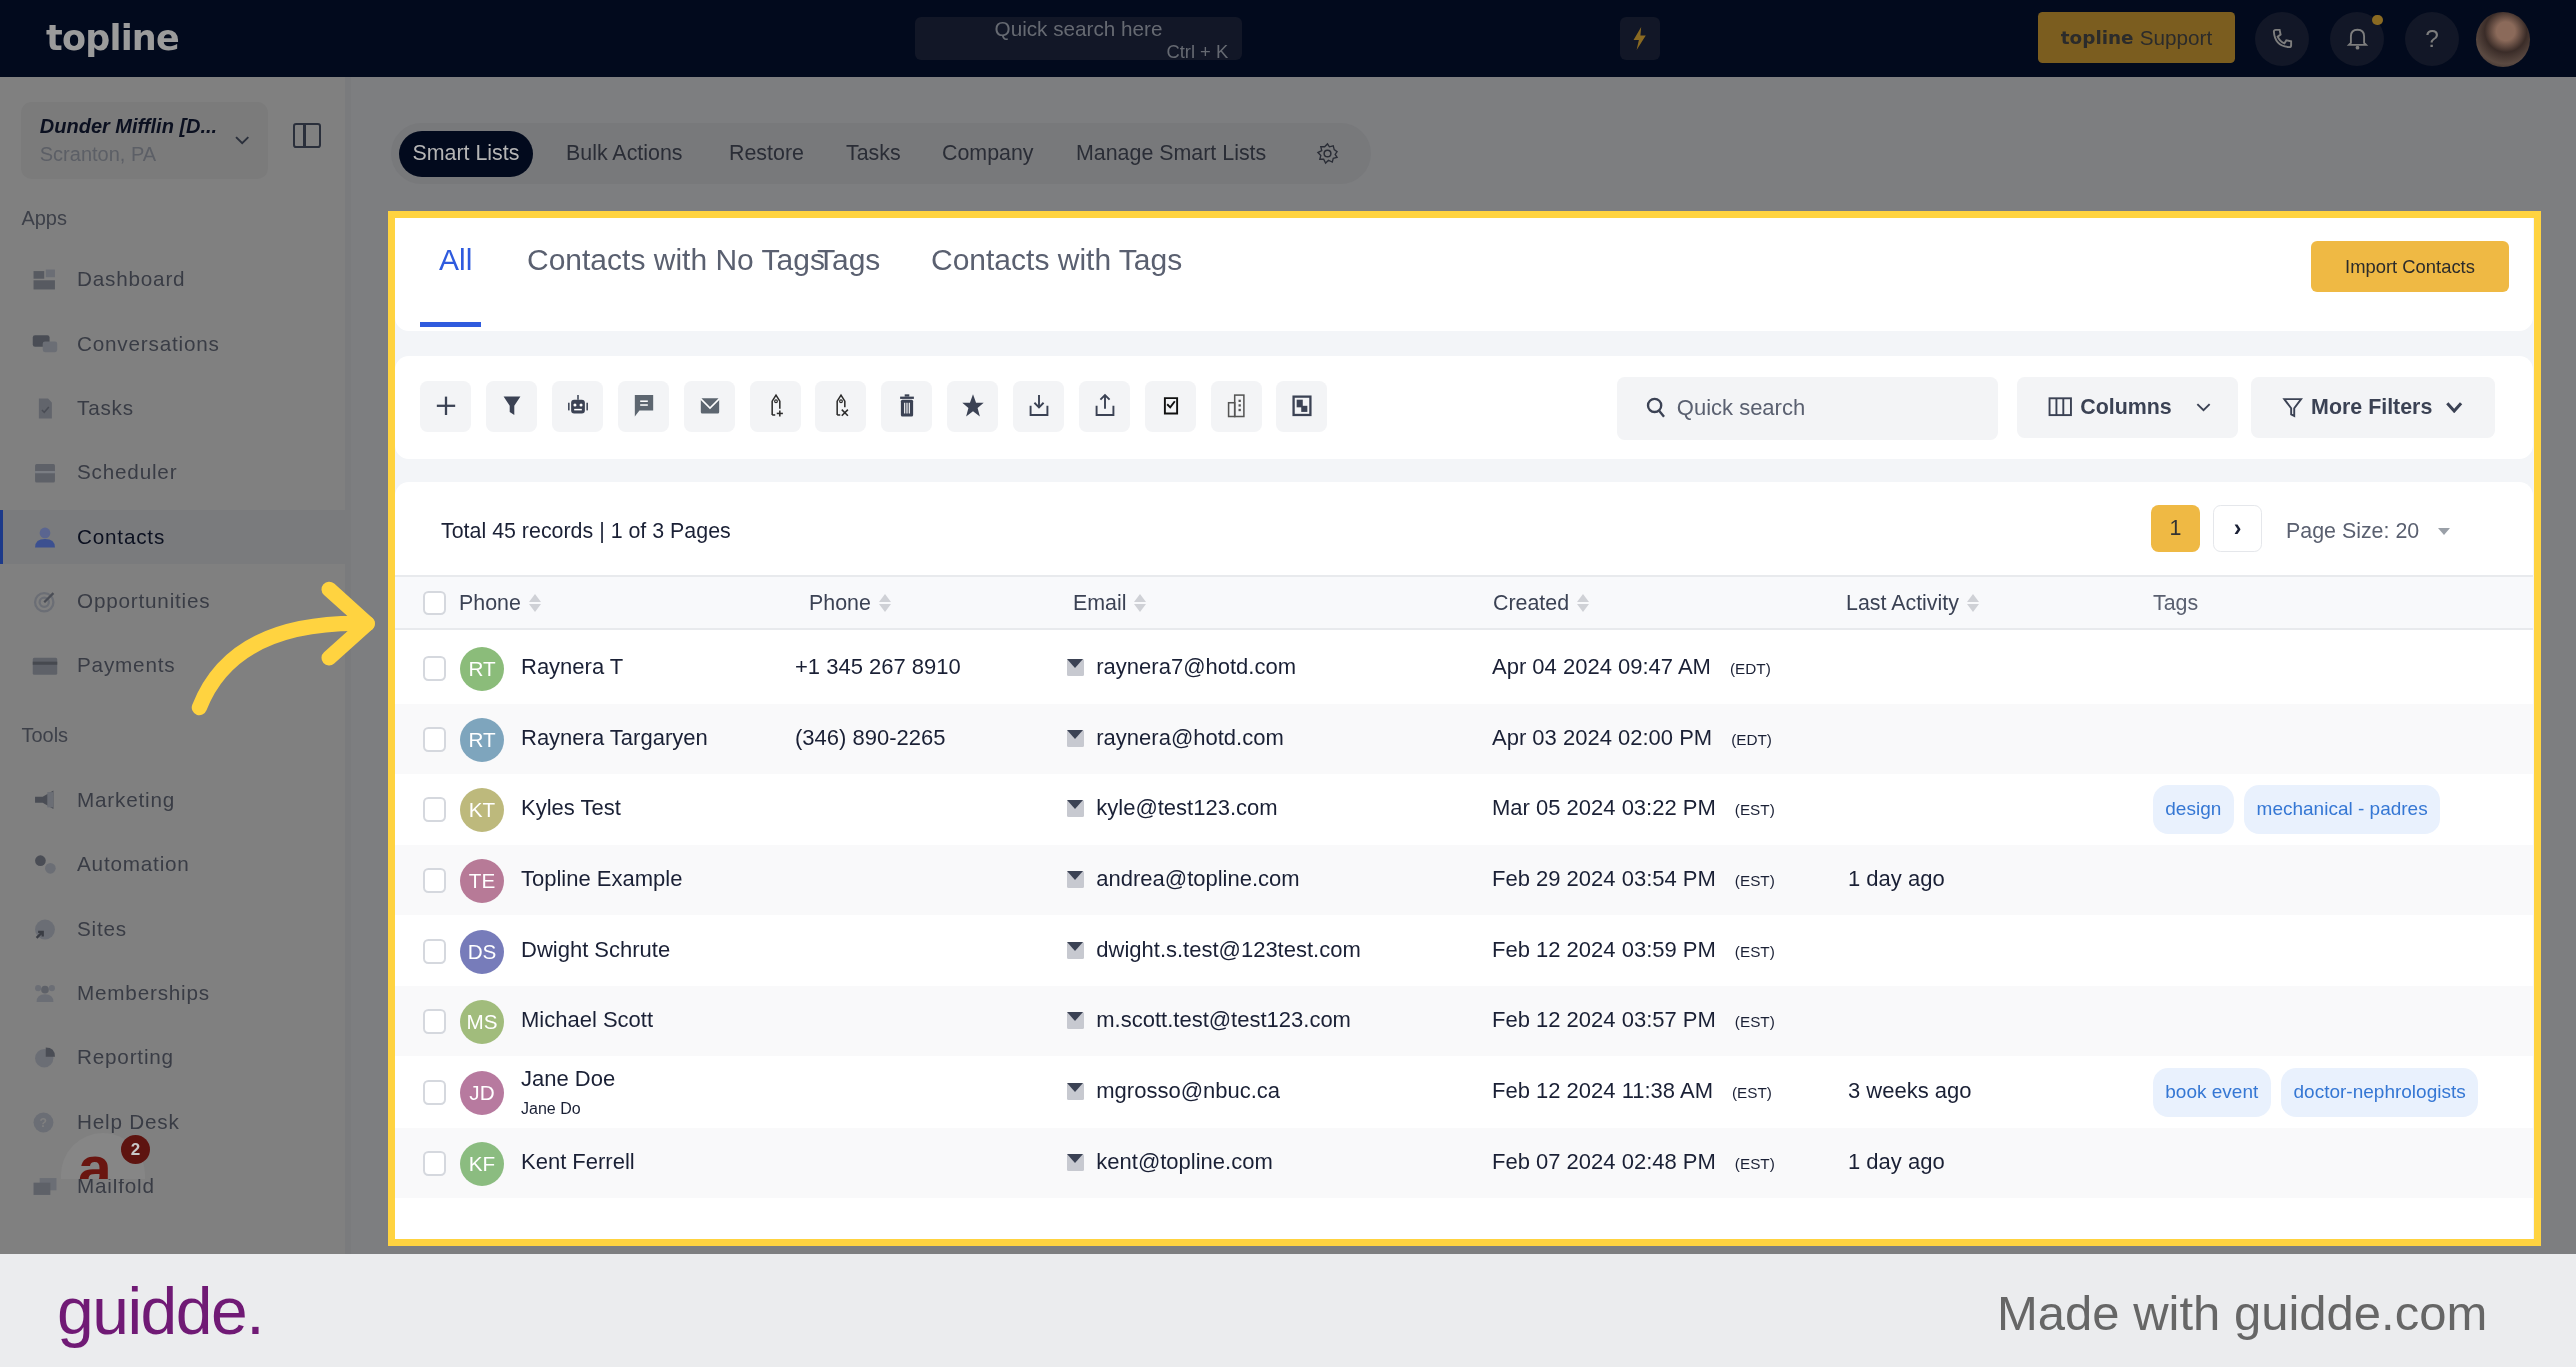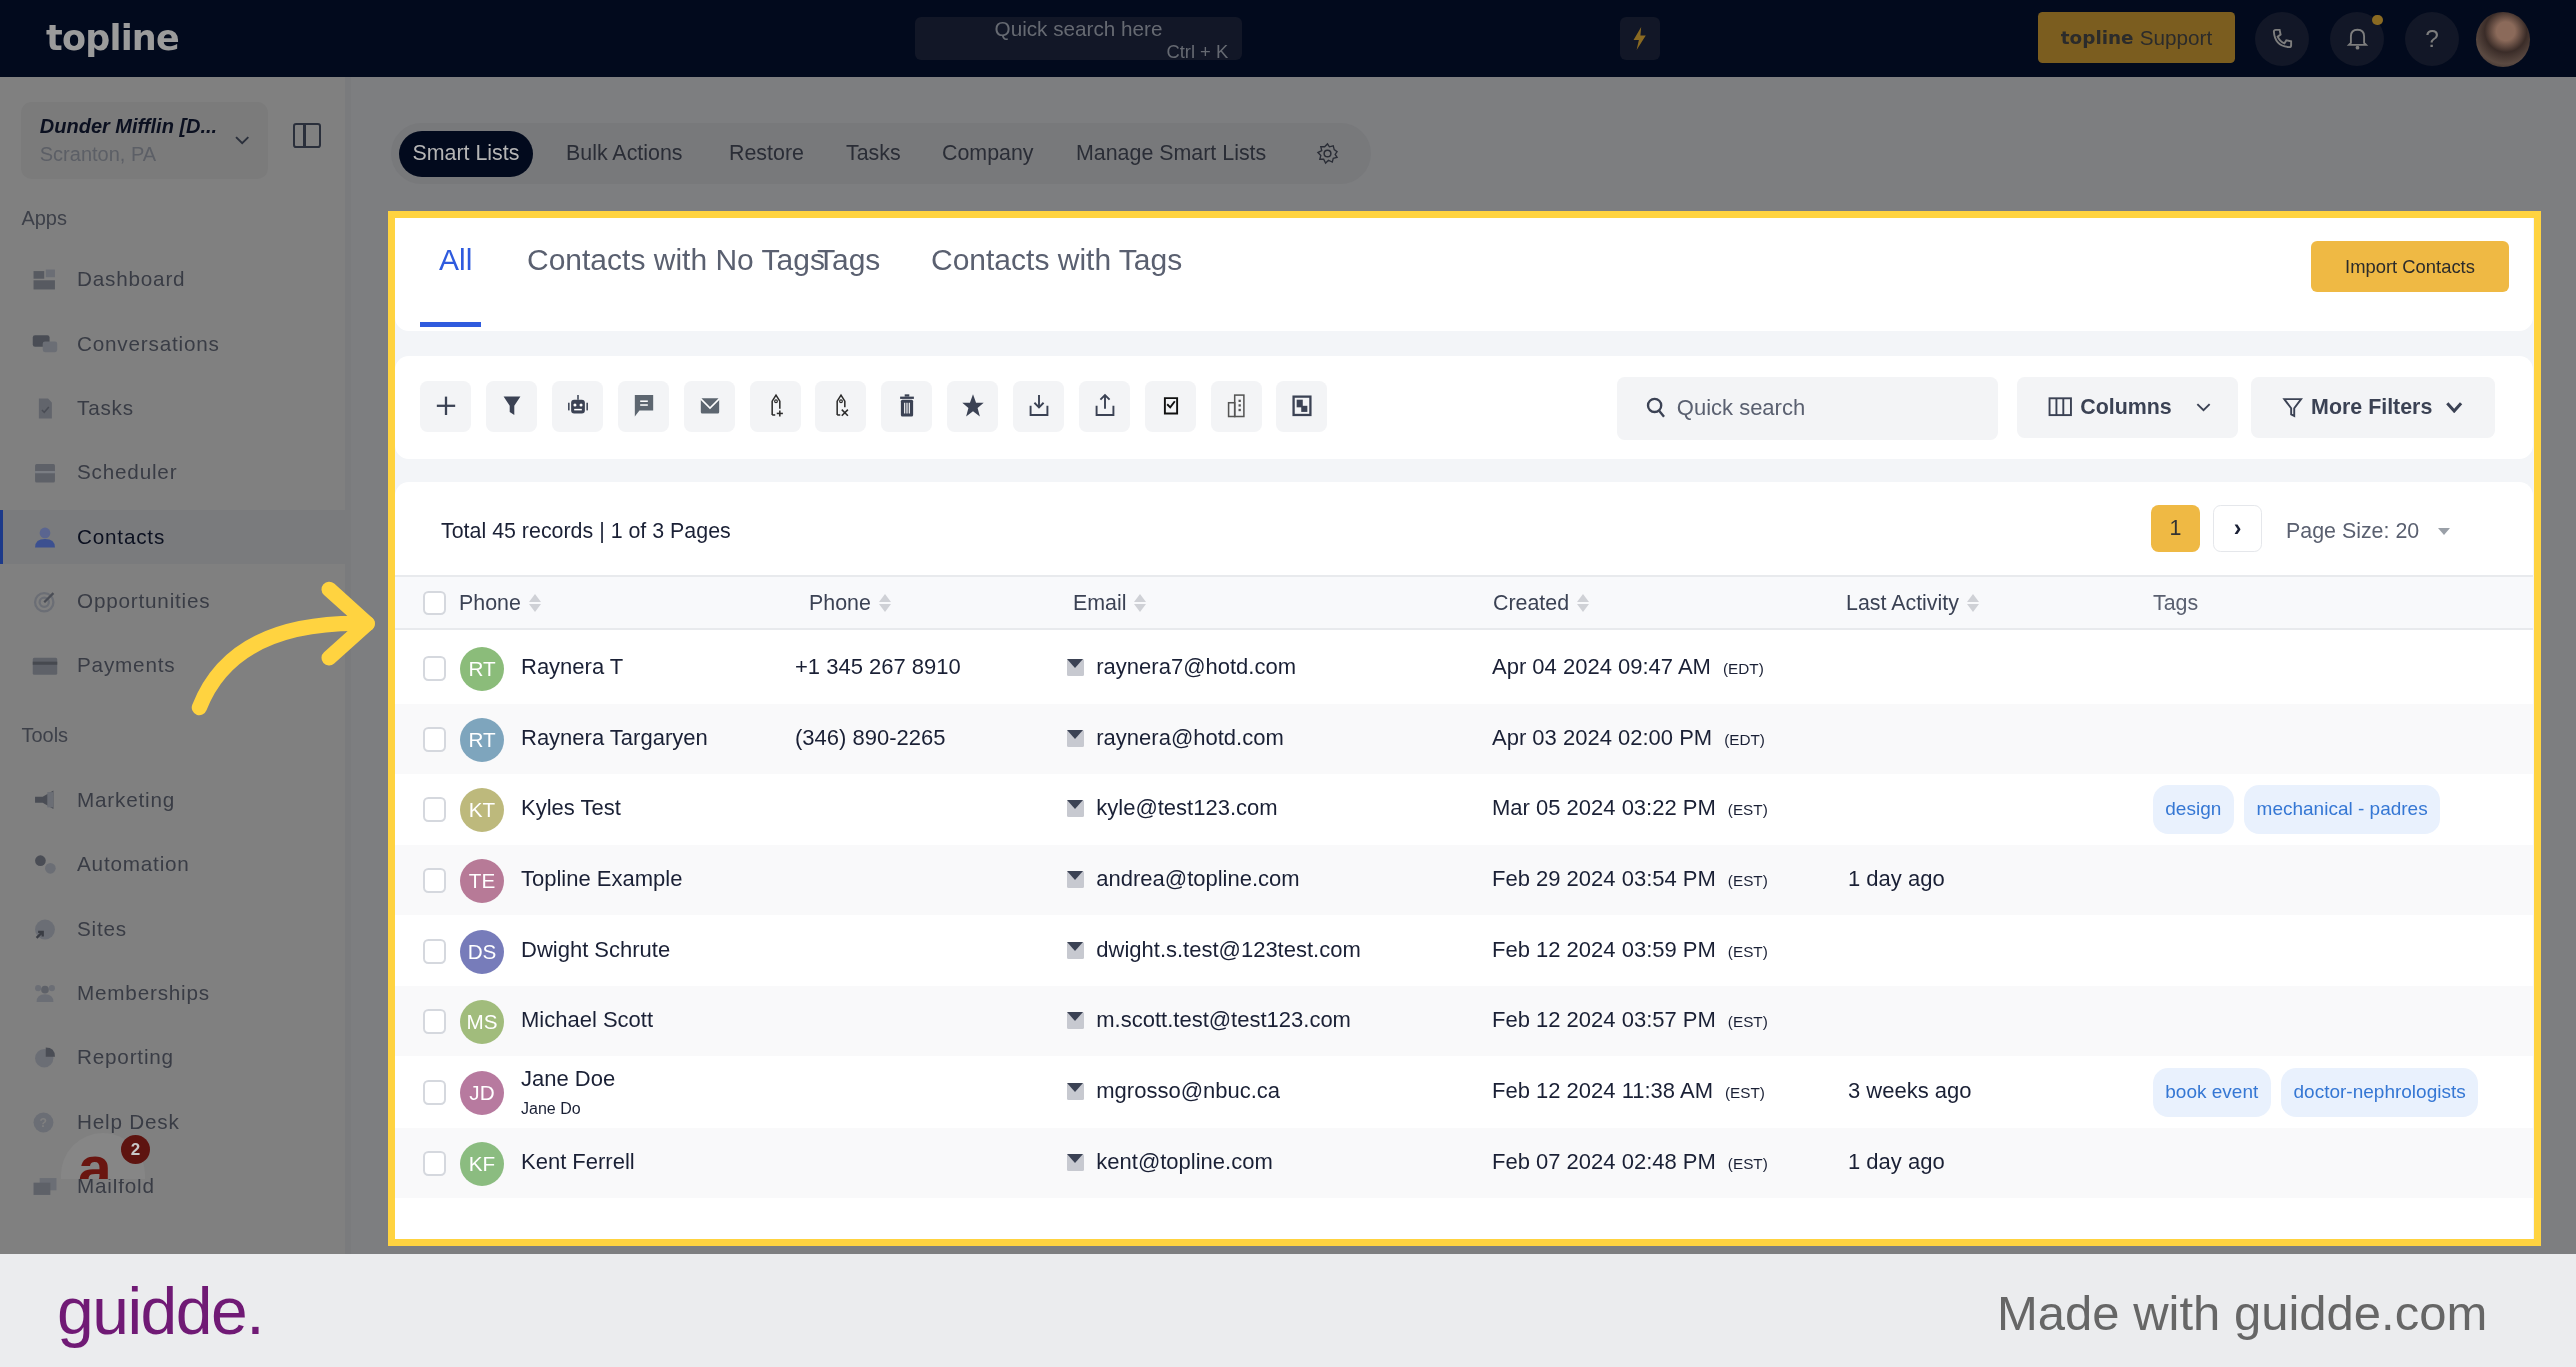--- a/index.html
+++ b/index.html
@@ -79,21 +79,21 @@
   .row.alt { background: #f9f9fa; }
   .av { position: absolute; left: 65px; top: 13.8px; width: 44px; height: 44px; border-radius: 50%; color: #fff; font-size: 20.7px; display: flex; align-items: center; justify-content: center; }
   .cname { position: absolute; left: 126px; top: 21.4px; font-size: 22px; color: #1a2035; }
   .cname.two { top: 9.2px; }
   .csub { position: absolute; left: 126px; top: 43px; font-size: 16px; color: #1a2035; }
   .cphone { position: absolute; left: 400px; top: 21.4px; font-size: 22px; color: #1a2035; }
   .cemail { position: absolute; left: 672px; top: 21.4px; font-size: 22px; color: #1a2035; display: flex; align-items: center; }
   .mailic { width: 17px; height: 17px; margin-right: 12.3px; background: #c7c9d0; position: relative; border-radius: 1.5px; }
   .mailic::before { content: ""; position: absolute; left: 0; top: 0; width: 0; height: 0; border-left: 8.4px solid transparent; border-right: 8.4px solid transparent; border-top: 9.2px solid #3b4254; }
   .ccreated { position: absolute; left: 1097px; top: 21.4px; font-size: 22px; color: #1a2035; }
-  .ccreated small { font-size: 15.3px; margin-left: 12px; }
+  .ccreated small { font-size: 15.3px; margin-left: 19px; }
   .cact { position: absolute; left: 1453px; top: 21.4px; font-size: 22px; color: #1a2035; }
   .ctags { position: absolute; left: 1758px; top: 10.7px; display: flex; gap: 10.7px; }
   .tag { height: 49px; padding: 0 12.3px; background: #e9f1fd; border-radius: 15.3px; display: flex; align-items: center; font-size: 19px; color: #3577d4; }
 
   
   .arrow { position: absolute; left: 176px; top: 574px; width: 207px; height: 145px; }
 
   
   .footer { position: absolute; left: 0; top: 1254px; width: 2576px; height: 114px; background: #ebecee; }
   .glogo { position: absolute; left: 42px; top: 19px; font-size: 66px; color: #701a75; letter-spacing: -1.5px; margin-left: 15px; }

